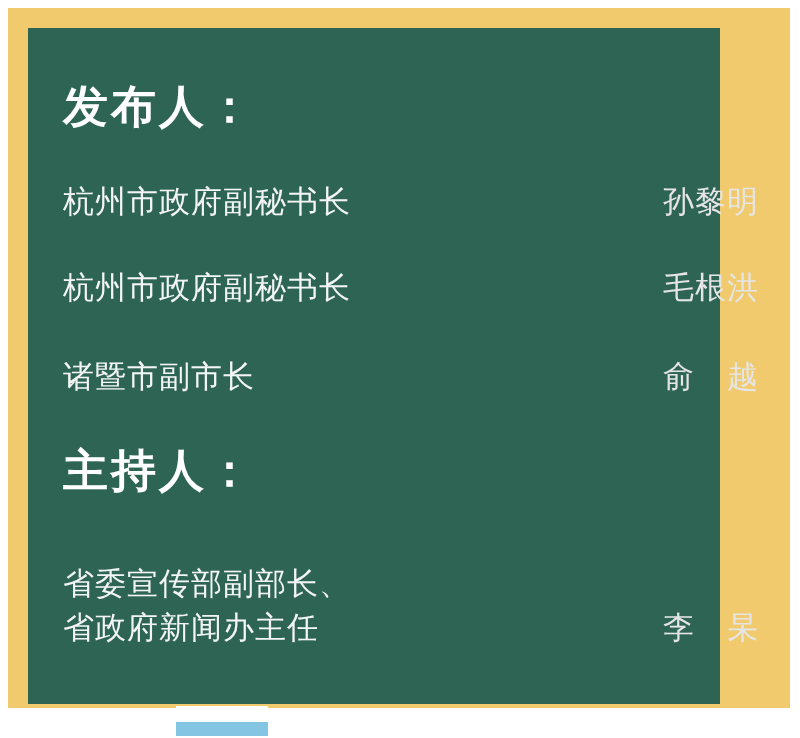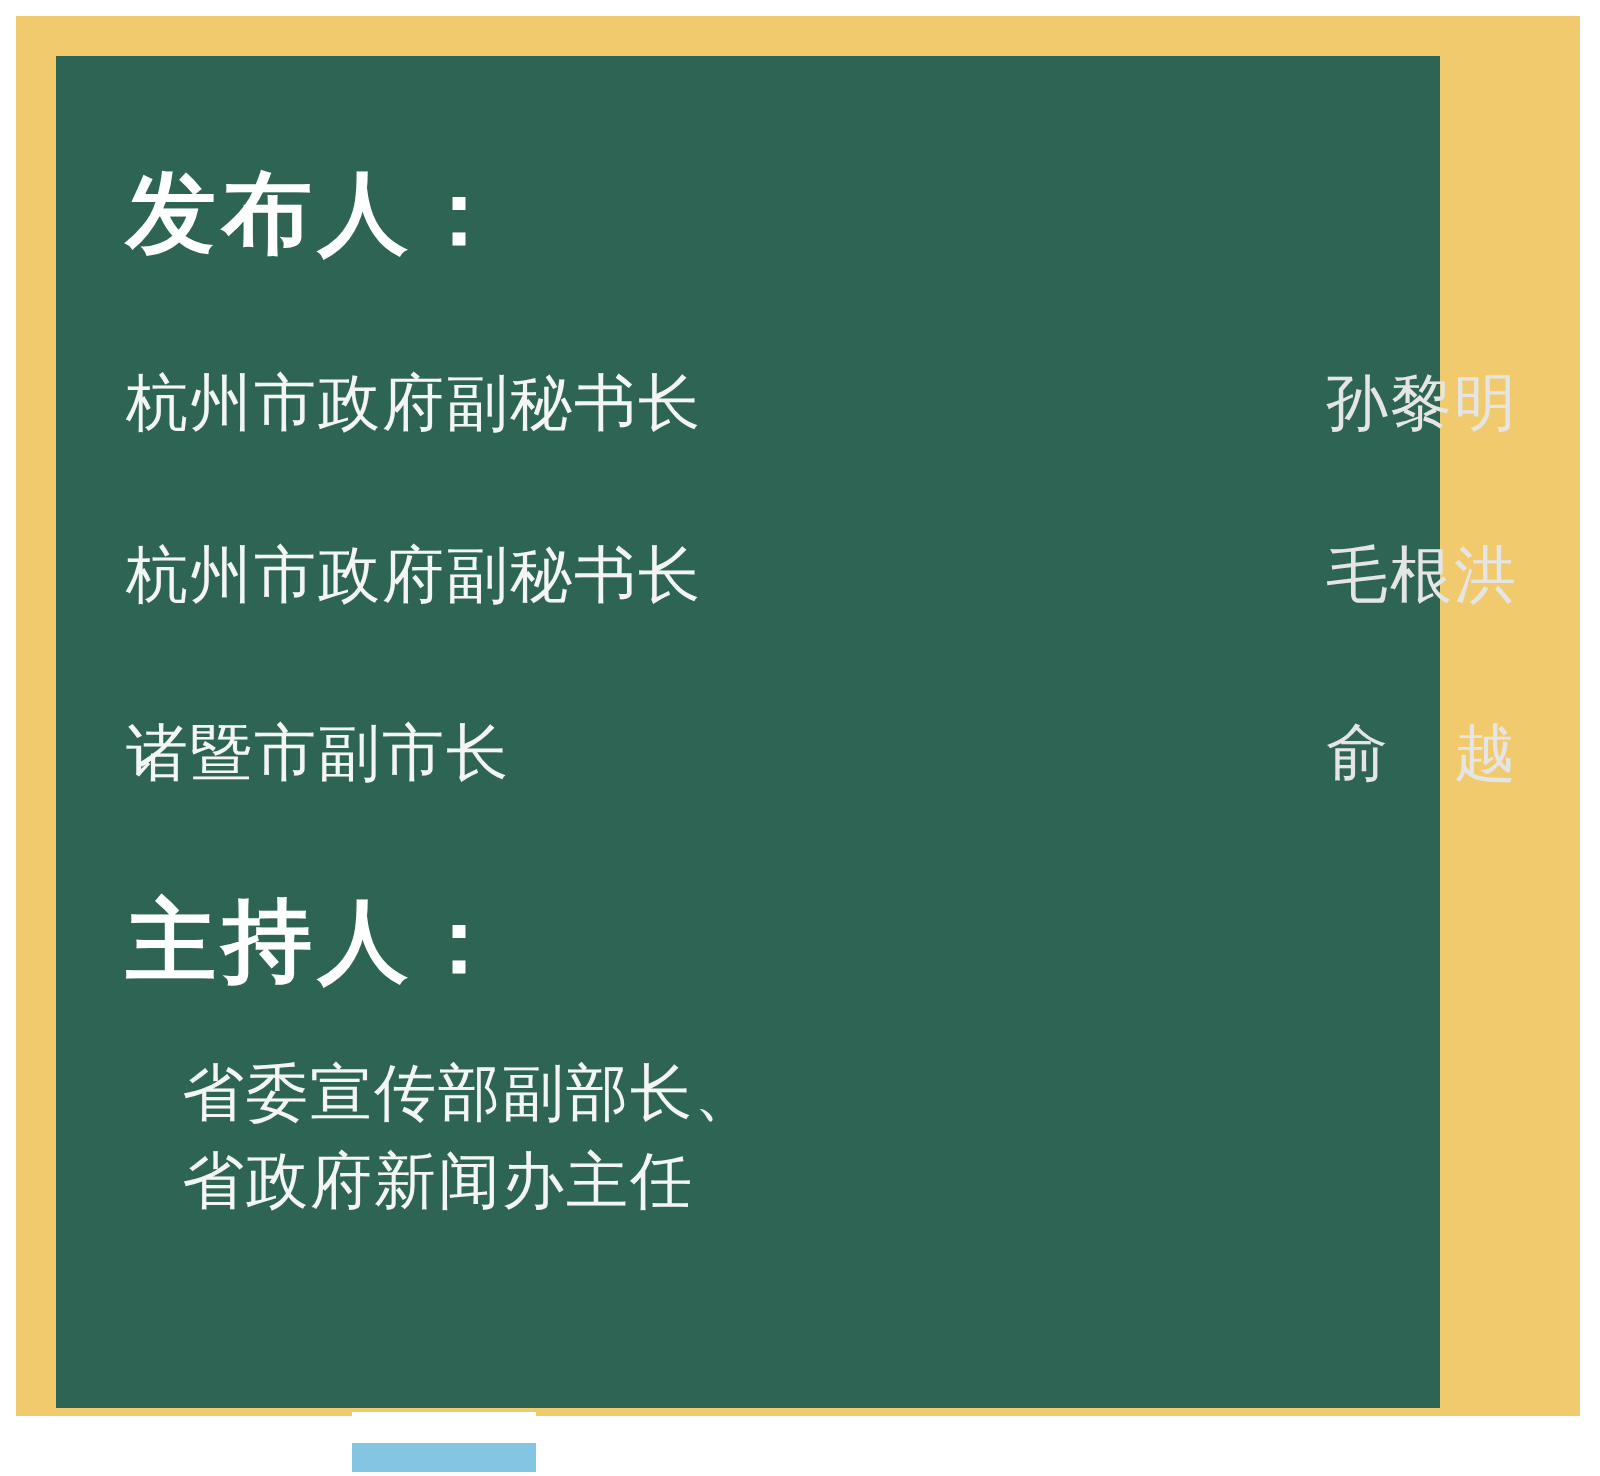--- a/index.html
+++ b/index.html
@@ -82,21 +82,21 @@
     font-weight: 400;
     line-height: 44px;
     letter-spacing: 1px;
     white-space: pre;
     text-align: right;
   }
 
   #row-0 { top: 152px; }
   #row-1 { top: 238px; }
   #row-2 { top: 327px; }
-  #row-3 { top: 497px; margin-left: 28px; }
+  #row-3 { top: 534px; }
 
   
   #row-3 .person { align-self: flex-end; }
 
   
   #bottom-mark {
     position: absolute;
     left: 148px;
     top: 678px;
     width: 92px;
@@ -128,19 +128,20 @@
       <div class="row" id="row-1">
         <div class="role">杭州市政府副秘书长</div>
         <div class="person">毛根洪</div>
       </div>
 
       <div class="section-title" id="title-host">主持人：</div>
 
       <div class="row" id="row-3">
         <div class="role">省委宣传部副部长、
 省政府新闻办主任</div>
+        <div class="person">李　杲</div>
       </div>
 
       <div id="bottom-mark"></div>
 
     </div>
   </div>
 </div>
 
 </body></html>

